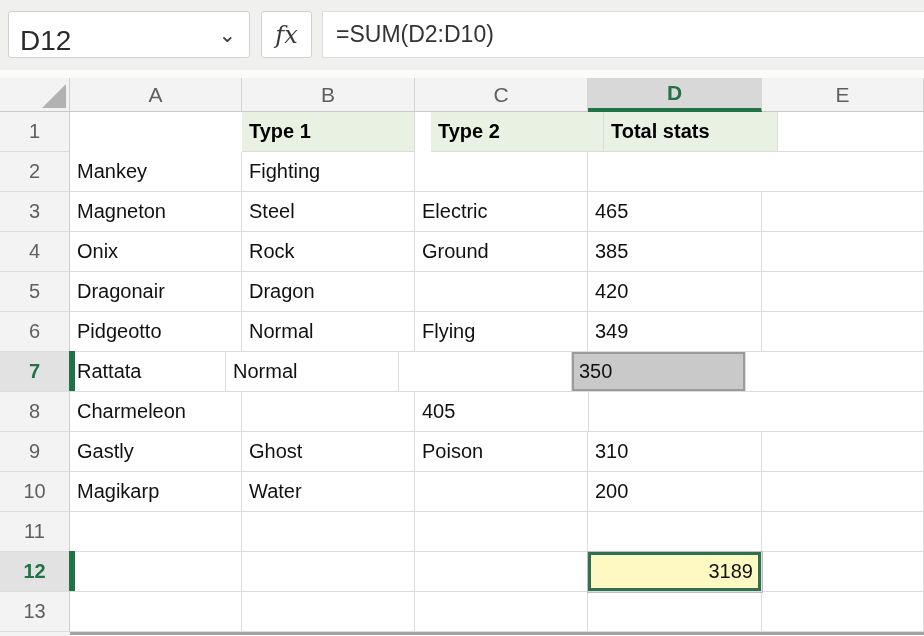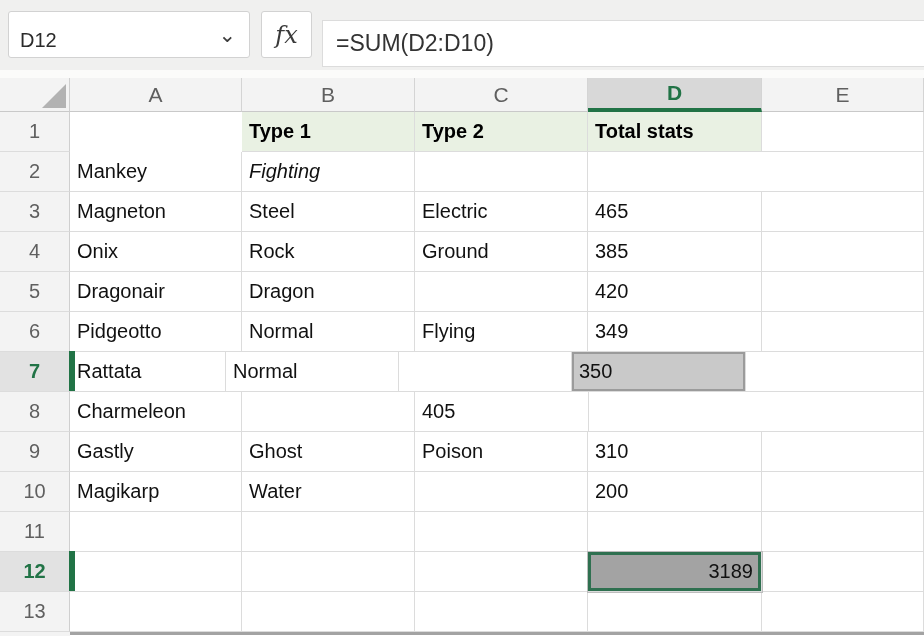--- a/index.html
+++ b/index.html
@@ -6,27 +6,27 @@
   body {
     width:924px; height:636px; overflow:hidden; position:relative;
     background:#ffffff; font-family:"Liberation Sans", sans-serif;
     --accent:#217346; --sel-border:#2f7050; --green-fill:#e9f1e3;
     --hl-fill:#c9c9c9; --hl-border:#9b9b9b; --sel-col-fill:#d8d8d8; --sel-row-fill:#e2e2e2;
   }
   
   .topbar { position:absolute; left:0; top:0; width:924px; height:70px; background:#f0f0ef; }
   .namebox { position:absolute; left:8px; top:11px; width:242px; height:47px; box-sizing:border-box;
     background:#fff; border:1px solid #d2d2d2; border-radius:3px; display:flex; align-items:center; }
-  .namebox .val { flex:1; padding-left:11px; font-size:20px; color:#2b2b2b;margin-top:12px; }
+  .namebox .val { flex:1; padding-left:11px; font-size:28px; color:#2b2b2b;margin-top:12px; }
   .chev { padding-right:13px; font-size:21px; color:#3c3c3c; line-height:1; }
   .fxbox { position:absolute; left:261px; top:11px; width:51px; height:47px; box-sizing:border-box;
     background:#fff; border:1px solid #d2d2d2; border-radius:3px; display:flex; align-items:center; justify-content:center; }
   .fx { font-family:"DejaVu Serif", serif; font-style:italic; font-size:24px; color:#3a3a3a; }
   .formula-field { position:absolute; left:322px; top:11px; width:602px; height:47px; box-sizing:border-box;
-    background:#fff; border:1px solid #dcdcdc; border-right:none; display:flex; align-items:center;margin-top:9px; }
+    background:#fff; border:1px solid #dcdcdc; border-right:none; display:flex; align-items:center; }
   .formula-field .txt { padding-left:13px; font-size:23px; color:#333; white-space:nowrap; }
   .band { position:absolute; left:0; top:70px; width:924px; height:8px; background:#fbfbfa; }
   
   .sheet { position:absolute; left:0; top:78px; width:924px; }
   .hdr-row { display:flex; height:34px; }
   .corner { width:70px; box-sizing:border-box; position:relative; background:#f3f3f3;
     border-right:1px solid #cfcfcf; border-bottom:1px solid #c9c9c9; flex:none; }
   .corner .tri { position:absolute; right:3px; bottom:3px; width:0; height:0;
     border-left:24px solid transparent; border-bottom:24px solid #b2b2b2; }
   .ch { box-sizing:border-box; display:flex; align-items:center; justify-content:center; flex:none;
@@ -39,21 +39,21 @@
     background:#f3f3f3; border-right:1px solid #cfcfcf; border-bottom:1px solid #dcdcdc;
     font-size:20px; color:#5f5f5f; position:relative; }
   .rh.sel { background:var(--sel-row-fill); color:var(--accent); font-weight:bold; }
   .rh .bar { position:absolute; right:-6px; top:-1px; bottom:0; width:6px; background:var(--accent); z-index:3; }
   .cell { box-sizing:border-box; flex:none; display:flex; align-items:center;
     background:#fff; border-right:1px solid #dcdcdc; border-bottom:1px solid #dcdcdc;
     font-size:20px; color:#111; padding:0 8px 0 7px; white-space:nowrap; overflow:hidden; }
   .cell.bold { font-weight:bold; color:#000; }
   .cell.green { background:var(--green-fill); }
   .cell.highlight { background:var(--hl-fill); box-shadow: inset 0 0 0 2px var(--hl-border); }
-  .cell.selected { position:relative; z-index:2; background:#a3a3a3;
+  .cell.selected { position:relative; z-index:2; background:#fef9c3;
     box-shadow: inset 0 0 0 3px var(--sel-border); outline:1px solid #bdbdbd; }
   .cell.right { justify-content:flex-end; }
   .bottom-strip { position:absolute; left:70px; top:632px; width:854px; height:3px; background:#a3a3a3; }
   .bottom-left { position:absolute; left:0; top:632px; width:70px; height:4px; background:#f3f3f3; }
 </style>
 </head>
 <body style="--accent: #217346; --sel-border: #2f7050; --green-fill: #e9f1e3; --hl-fill: #c9c9c9; --hl-border: #9b9b9b; --sel-col-fill: #d8d8d8; --sel-row-fill: #e2e2e2;">
 
 <div class="topbar">
   <div class="namebox">
@@ -77,28 +77,28 @@
       <div class="ch" style="width: 172px;">A</div>
       <div class="ch" style="width: 173px;">B</div>
       <div class="ch" style="width: 173px;">C</div>
       <div class="ch sel" style="width: 174px;">D</div>
       <div class="ch" style="flex: 1 1 0%; min-width: 0px;">E</div>
     </div>
     <div class="row">
       <div class="rh">1</div>
       <div class="cell bold green" style="width: 172px; margin-top: 47px;">Name</div>
       <div class="cell bold green" style="width: 173px;">Type 1</div>
-      <div class="cell bold green" style="width: 173px;">Type 2</div>
+      <div class="cell bold green" style="width: 173px; margin-left: 16px;">Type 2</div>
       <div class="cell bold green" style="width: 174px;">Total stats</div>
       <div class="cell bold" style="flex: 1 1 0%; min-width: 0px;"></div>
     </div>
     <div class="row">
       <div class="rh">2</div>
       <div class="cell" style="width: 172px;">Mankey</div>
-      <div class="cell" style="width: 173px; font-style: italic;">Fighting</div>
+      <div class="cell" style="width: 173px;">Fighting</div>
       <div class="cell" style="width: 173px;"></div>
       <div class="cell" style="flex: 1 1 0%; min-width: 0px;"></div>
     </div>
     <div class="row">
       <div class="rh">3</div>
       <div class="cell" style="width: 172px;">Magneton</div>
       <div class="cell" style="width: 173px;">Steel</div>
       <div class="cell" style="width: 173px;">Electric</div>
       <div class="cell" style="width: 174px;">465</div>
       <div class="cell" style="flex: 1 1 0%; min-width: 0px;"></div>

